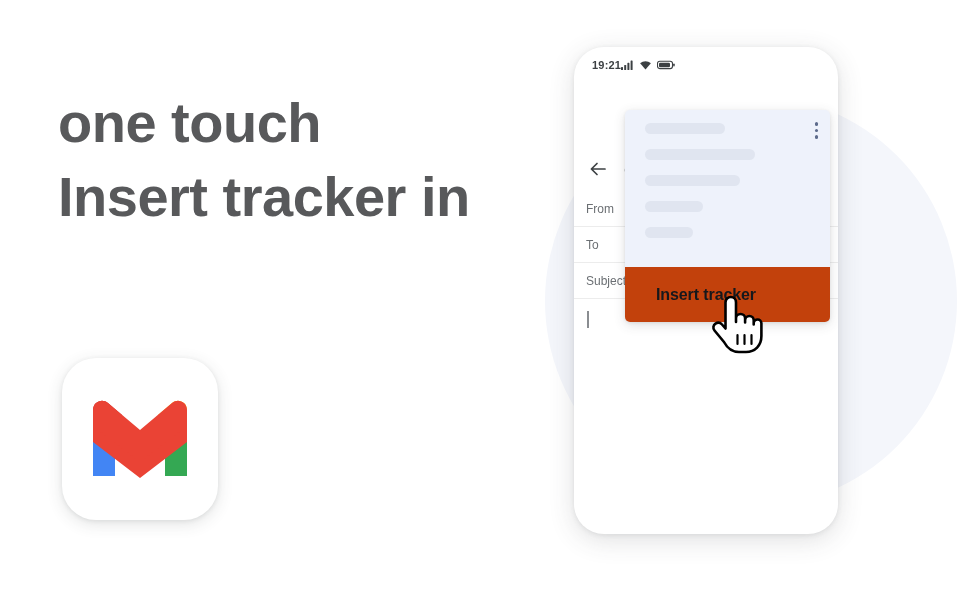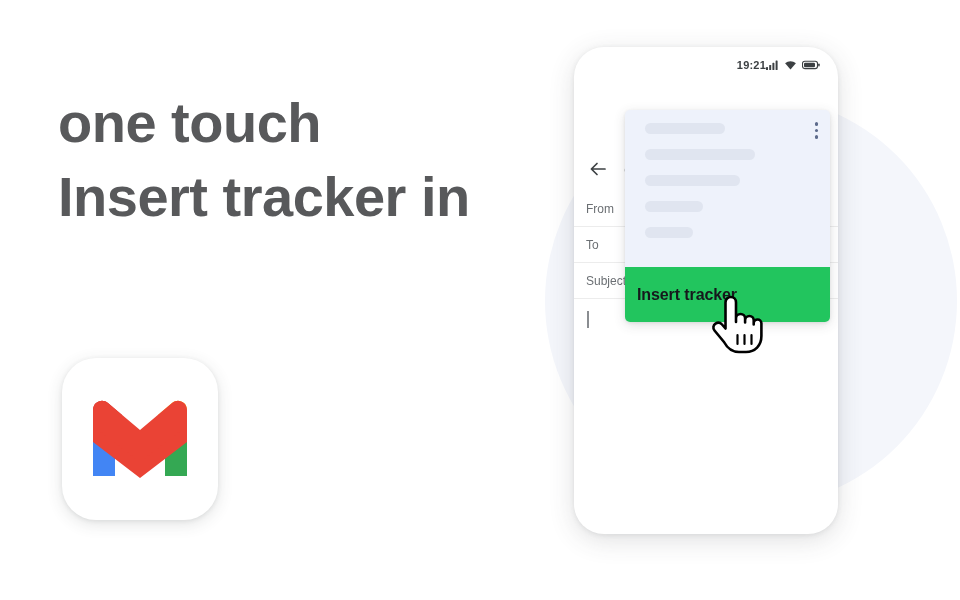--- a/index.html
+++ b/index.html
@@ -78,21 +78,21 @@
   }
 
   
   .statusbar {
     position: absolute;
     left: 0; top: 0;
     width: 100%;
     height: 36px;
     display: flex;
     align-items: center;
-    justify-content: flex-end;
+    justify-content: flex-start;
     padding: 0 18px;
   }
   .status-time {
     font-size: 11px;
     font-weight: bold;
     color: #3c4043;
     letter-spacing: 0.2px;
   }
   .status-icons {
     display: flex;
@@ -182,24 +182,24 @@
   }
   .kebab i {
     display: block;
     width: 3.5px;
     height: 3.5px;
     border-radius: 50%;
     background: #5d6b8c;
   }
   .menu-highlight {
     height: 55px;
-    background: #22c55e;
-    display: flex;
-    align-items: center;
-    padding-left: 12px;
+    background: #c2410c;
+    display: flex;
+    align-items: center;
+    padding-left: 31px;
   }
   .menu-highlight-label {
     font-size: 16px;
     font-weight: bold;
     color: #16181c;
     letter-spacing: -0.1px;
   }
 
   
   .cursor-hand {

